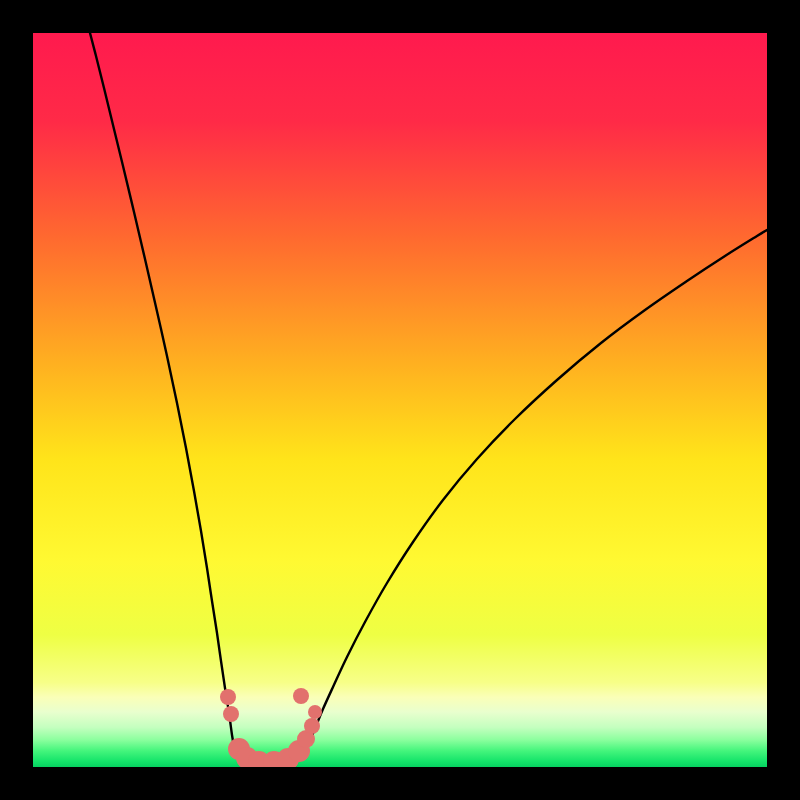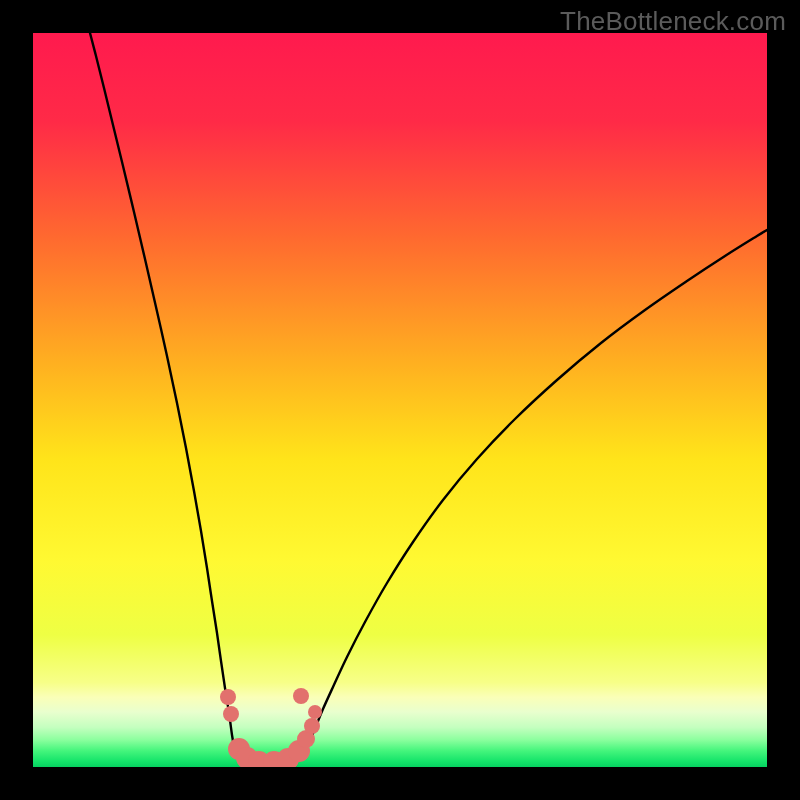--- a/index.html
+++ b/index.html
@@ -96,15 +96,14 @@
           <circle cx="266" cy="718" r="11" fill="#e2716d"></circle>
           <circle cx="273" cy="706" r="9" fill="#e2716d"></circle>
           <circle cx="279" cy="693" r="8" fill="#e2716d"></circle>
           <circle cx="268" cy="663" r="8" fill="#e2716d"></circle>
           <circle cx="282" cy="679" r="7" fill="#e2716d"></circle>
         </g>
     </svg>
 
   </div>
 
-  <div class="watermark">TheBottleneck.com</div>
 
 </div>
 
 </body></html>

